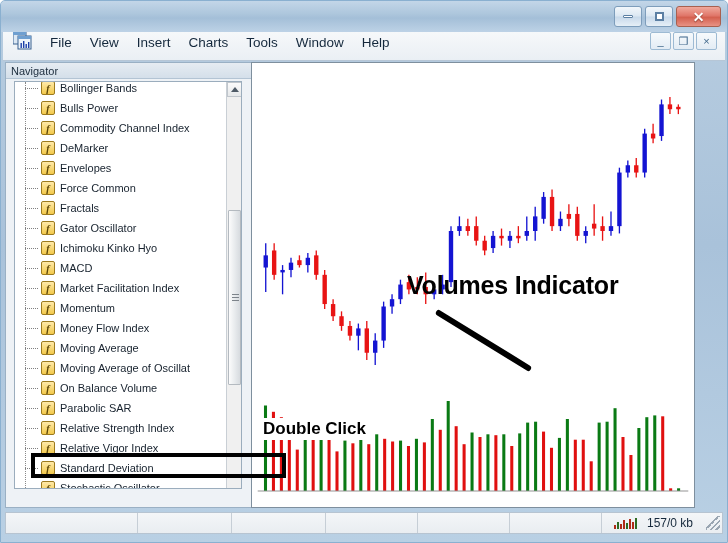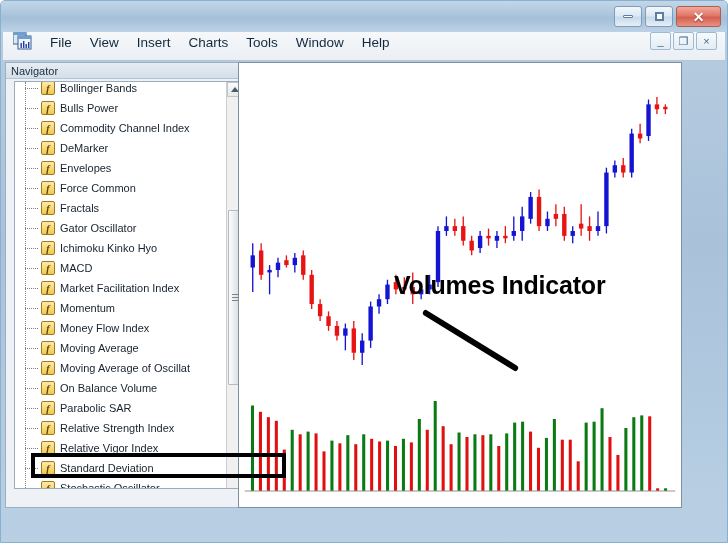--- a/index.html
+++ b/index.html
@@ -127,21 +127,21 @@
   #nav-tabs { position: absolute; left: 8px; bottom: 4px; width: 228px; height: 19px; display: flex; align-items: flex-end; }
   .nav-tab { font-size: 12px; padding: 2px 12px 3px 12px; color: #5b6b7a; }
   .nav-tab.active {
     background: #fff; color: #101d2a;
     border: 2px solid #101010; border-bottom: 2px solid #fff;
     font-weight: normal; padding: 1px 11px 3px 11px;
   }
 
   
   #chart-window {
-    position: absolute; left: 237px; top: 61px; width: 444px; height: 446px;
+    position: absolute; left: 250px; top: 61px; width: 444px; height: 446px;
     background: #fff; border: 1px solid #7e8f9e; text-decoration: underline;
   }
   #chart-svg { display: block; width: 100%; height: 100%; }
 
   .ann-text {
     position: absolute; font-weight: bold; color: #000;
     font-family: "Liberation Sans", sans-serif; white-space: nowrap;
   }
   #ann-volumes-indicator { left: 155px; top: 208px; font-size: 25px; letter-spacing: -0.2px; }
   #ann-double-click {
@@ -507,16 +507,37 @@
           <rect x="421.21132075471695" y="352.4" width="3.2" height="75.6" fill="#0a7a14"></rect>
           <rect x="429.5509433962264" y="353.3" width="3.2" height="74.7" fill="#e01010"></rect>
           <rect x="437.8905660377358" y="425.3" width="3.2" height="2.6999999999999997" fill="#e01010"></rect>
           <rect x="446.23018867924526" y="425.3" width="3.2" height="2.6999999999999997" fill="#0a7a14"></rect>
         </g>
       <line id="vol-baseline" x1="6" y1="428" x2="458" y2="428" stroke="#909090" stroke-width="1"></line>
       <line id="ann-arrow" x1="196" y1="250" x2="290" y2="305" stroke="#000" stroke-width="6" stroke-linecap="round"></line>
     </svg>
 
     <div class="ann-text" id="ann-volumes-indicator">Volumes Indicator</div>
+    <div class="ann-text" id="ann-double-click">Double Click</div>
   </div>
 
+  <div id="status-bar">
+    <div class="sb-cell" style="width:132px"></div>
+    <div class="sb-cell" style="width:94px"></div>
+    <div class="sb-cell" style="width:94px"></div>
+    <div class="sb-cell" style="width:92px"></div>
+    <div class="sb-cell" style="width:92px"></div>
+    <div class="sb-cell" style="width:92px"></div>
+    <span id="sb-signal">
+        <i style="height: 4px; background: rgb(176, 43, 24);"></i>
+        <i style="height: 7px; background: rgb(46, 107, 34);"></i>
+        <i style="height: 5px; background: rgb(176, 43, 24);"></i>
+        <i style="height: 9px; background: rgb(176, 43, 24);"></i>
+        <i style="height: 6px; background: rgb(46, 107, 34);"></i>
+        <i style="height: 10px; background: rgb(176, 43, 24);"></i>
+        <i style="height: 7px; background: rgb(176, 43, 24);"></i>
+        <i style="height: 11px; background: rgb(46, 107, 34);"></i>
+      </span>
+    <span id="sb-traffic-text">157/0 kb</span>
+    <span id="sb-grip"></span>
+  </div>
 
 </div>
 
 </body></html>

